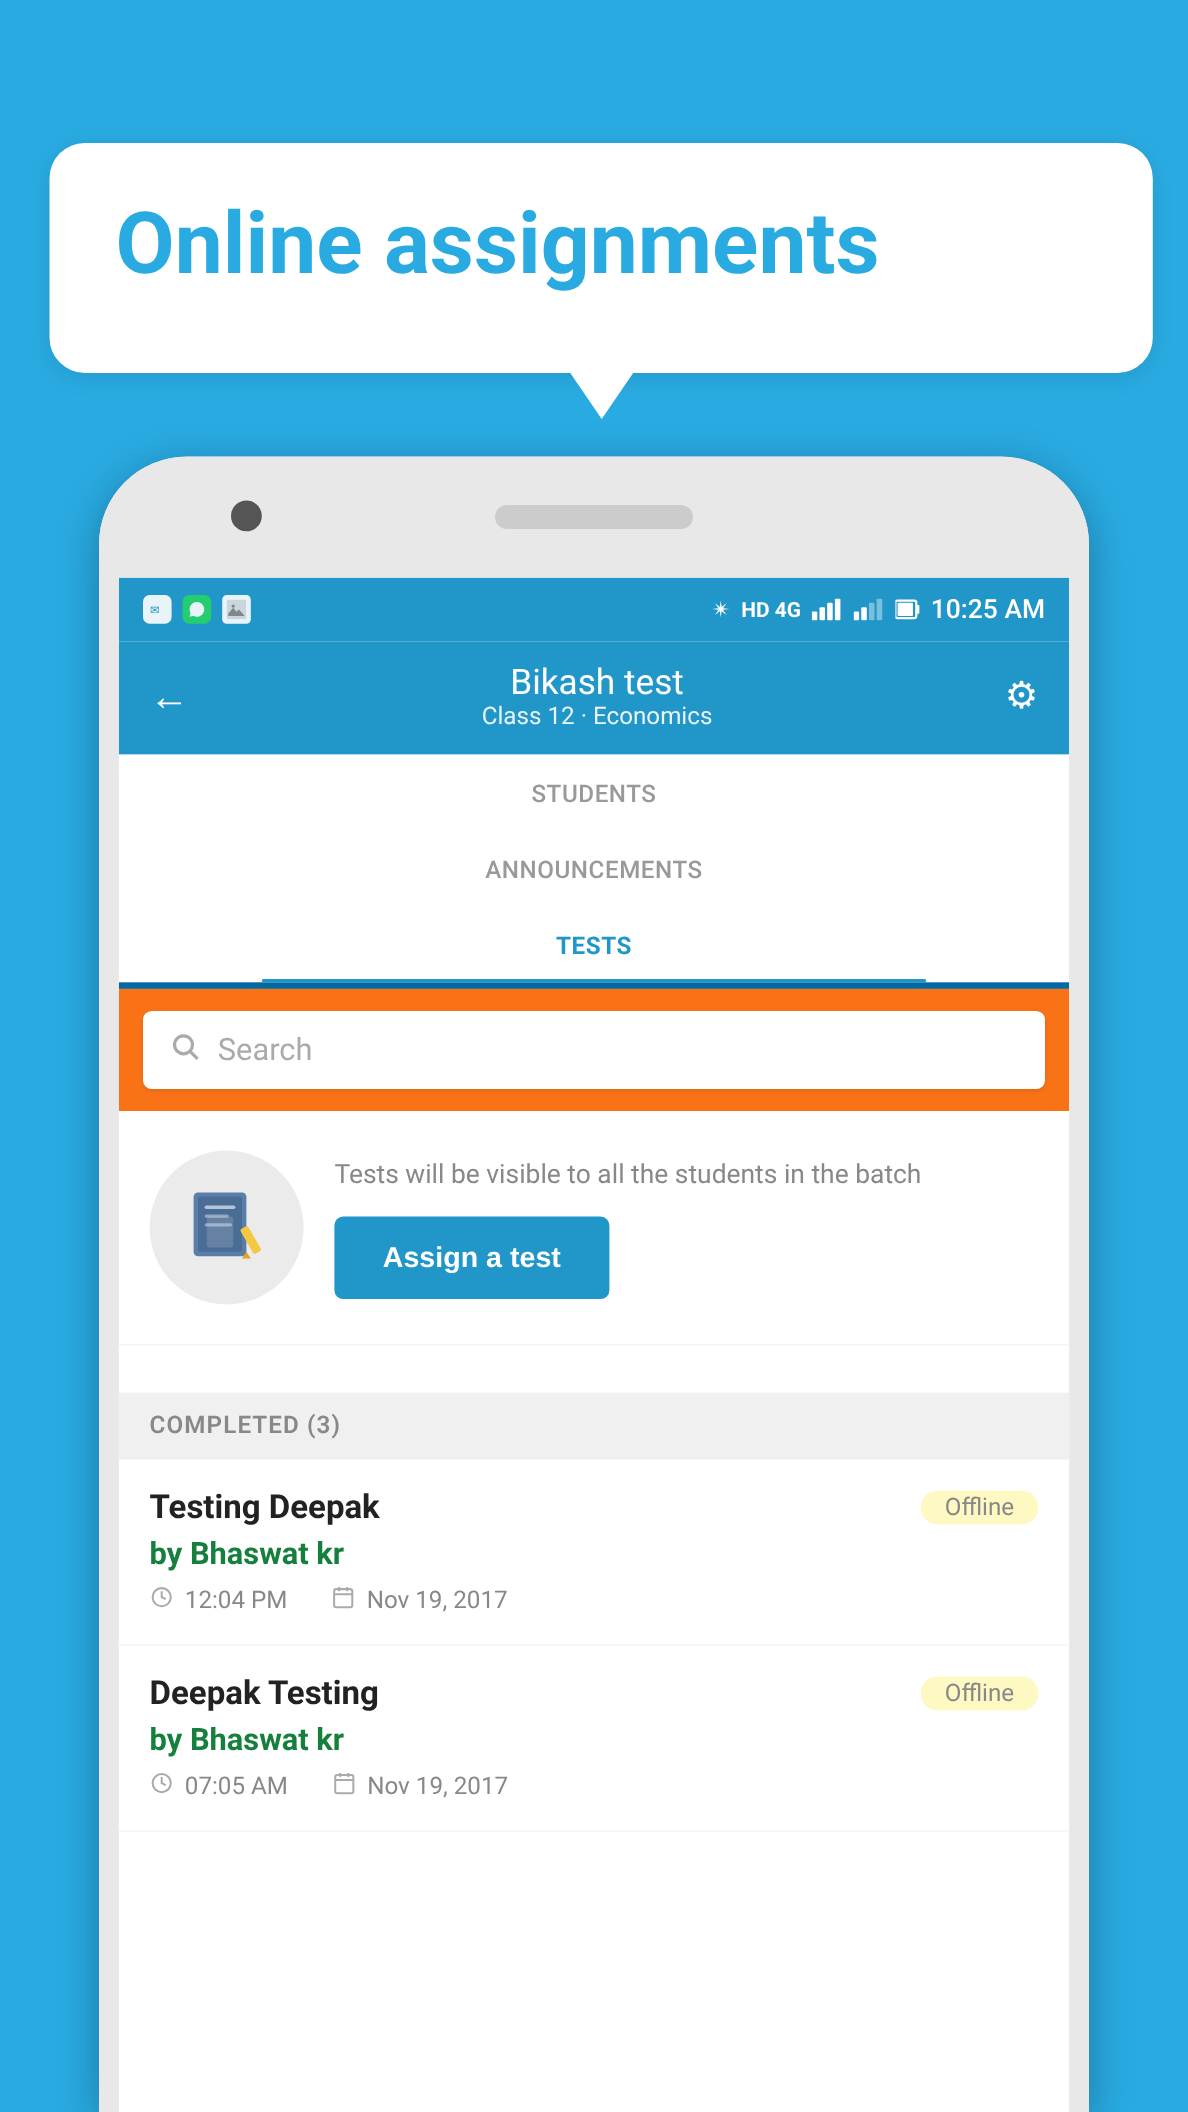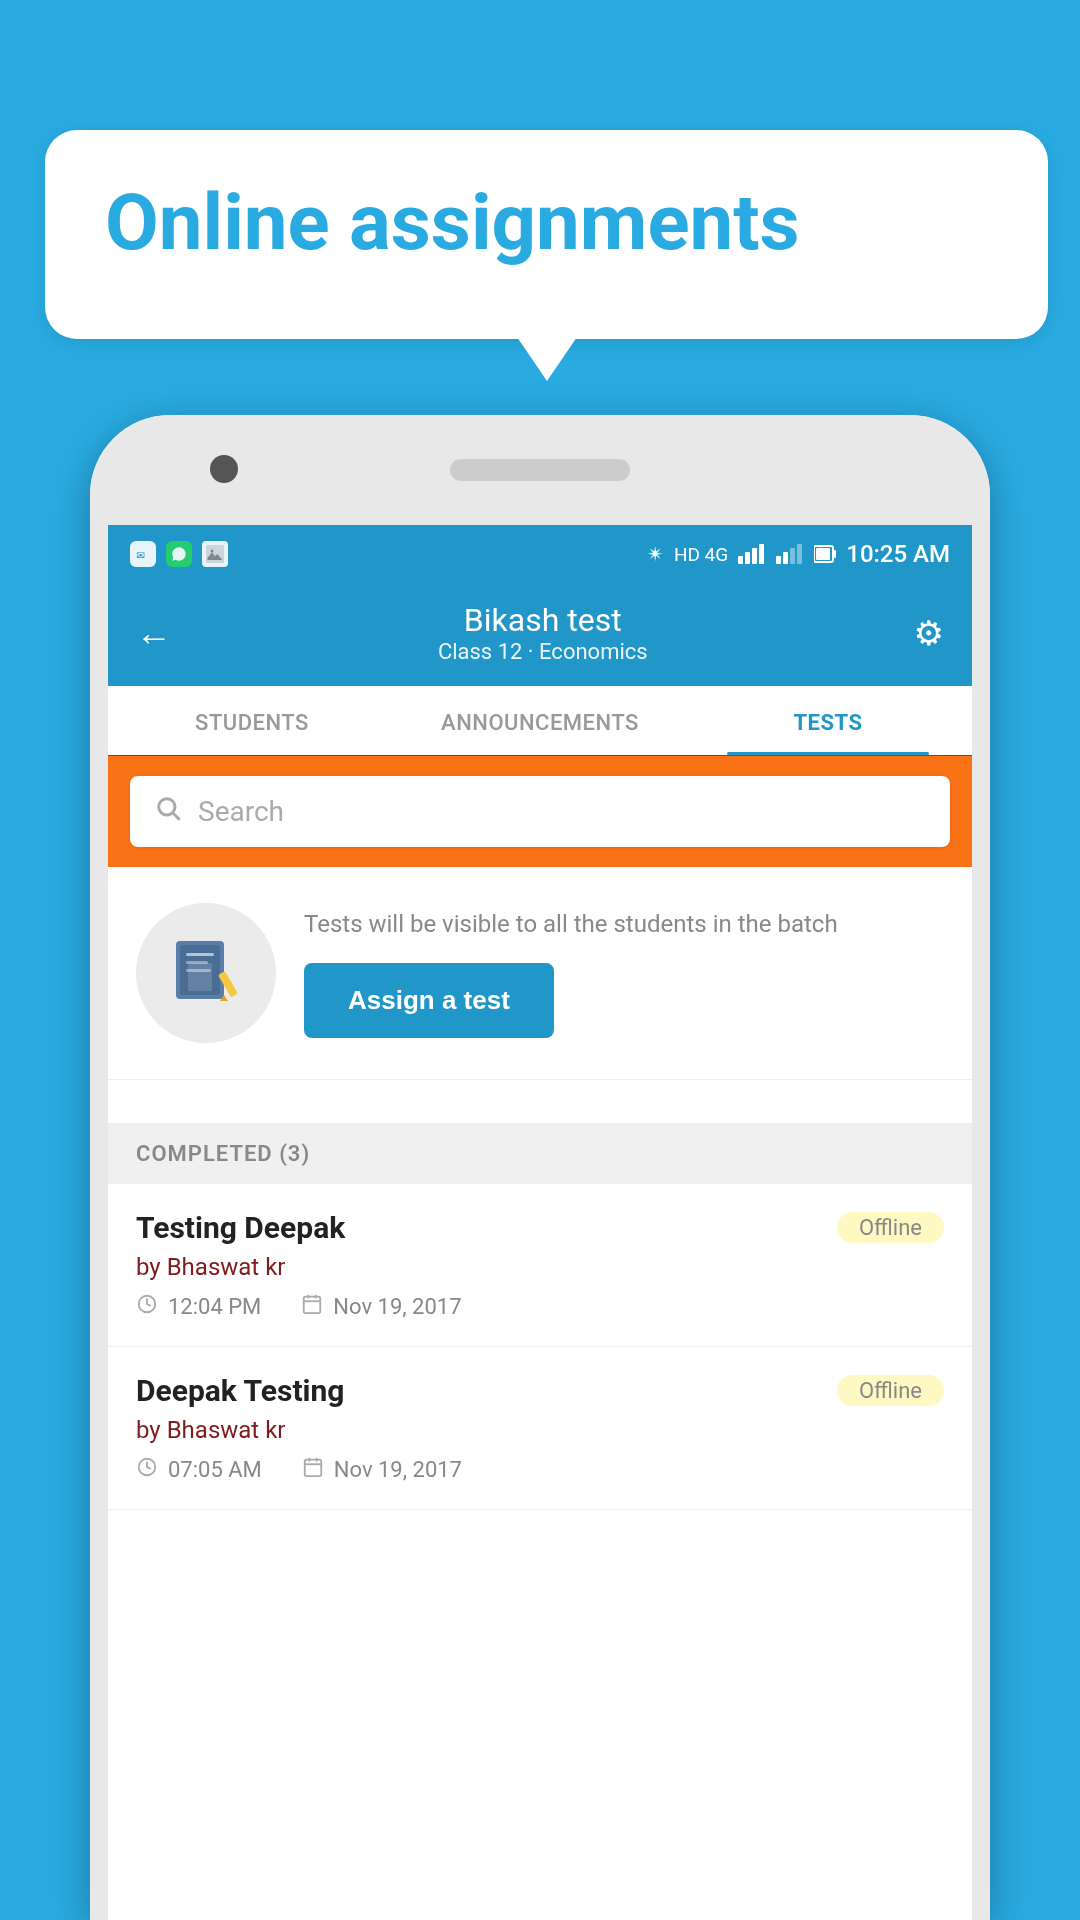--- a/index.html
+++ b/index.html
@@ -162,21 +162,22 @@
     }
     .settings-icon {
       color: white;
       font-size: 34px;
     }
 
     
     .tabs {
       background: white;
       display: flex;
-      border-bottom: 1px solid #0369a1;
+      border-bottom: 6px solid #0369a1;
+      flex-direction: column;
     }
     .tab {
       flex: 1;
       text-align: center;
       padding: 24px 0 20px 0;
       font-size: 22px;
       font-weight: 500;
       color: #999;
       letter-spacing: 0.5px;
       position: relative;
@@ -292,23 +293,24 @@
       color: #222;
     }
     .offline-badge {
       background: #fef9c3;
       color: #888;
       border-radius: 20px;
       padding: 3px 22px;
       font-size: 22px;
     }
     .test-by {
-      color: #7f1d1d;
-      font-size: 24px;
+      color: #15803d;
+      font-size: 28px;
       margin-bottom: 12px;
+      font-weight: bold;
     }
     .test-meta {
       display: flex;
       gap: 40px;
       align-items: center;
     }
     .meta-item {
       display: flex;
       align-items: center;
       gap: 10px;
@@ -354,21 +356,21 @@
         <div class="status-icon image" style="width:26px;height:26px;background:white;border-radius:4px;display:flex;align-items:center;justify-content:center;">
           <svg width="18" height="18" viewBox="0 0 24 24" fill="#555">
               <rect width="24" height="24" rx="2" fill="#ddd"></rect>
               <circle cx="8" cy="8" r="2" fill="#888"></circle>
               <path d="M2 17l6-7 4 5 3-3 7 8H2z" fill="#888"></path>
             </svg>
         </div>
       </div>
       <div class="status-right">
         <span style="font-size:20px;">✴</span>
-        <span style="font-size:19px;font-weight:normal;color:white;">HD 4G</span>
+        <span style="font-size:19px;font-weight:bold;color:white;">HD 4G</span>
         <svg width="28" height="20" viewBox="0 0 28 20">
           <rect x="0" y="12" width="5" height="8" fill="white" rx="1"></rect>
           <rect x="7" y="8" width="5" height="12" fill="white" rx="1"></rect>
           <rect x="14" y="4" width="5" height="16" fill="white" rx="1"></rect>
           <rect x="21" y="0" width="5" height="20" fill="white" rx="1"></rect>
         </svg>
         <svg width="28" height="20" viewBox="0 0 28 20">
           <rect x="0" y="12" width="5" height="8" fill="white" rx="1"></rect>
           <rect x="7" y="8" width="5" height="12" fill="white" rx="1"></rect>
           <rect x="14" y="4" width="5" height="16" fill="rgba(255,255,255,0.4)" rx="1"></rect>

